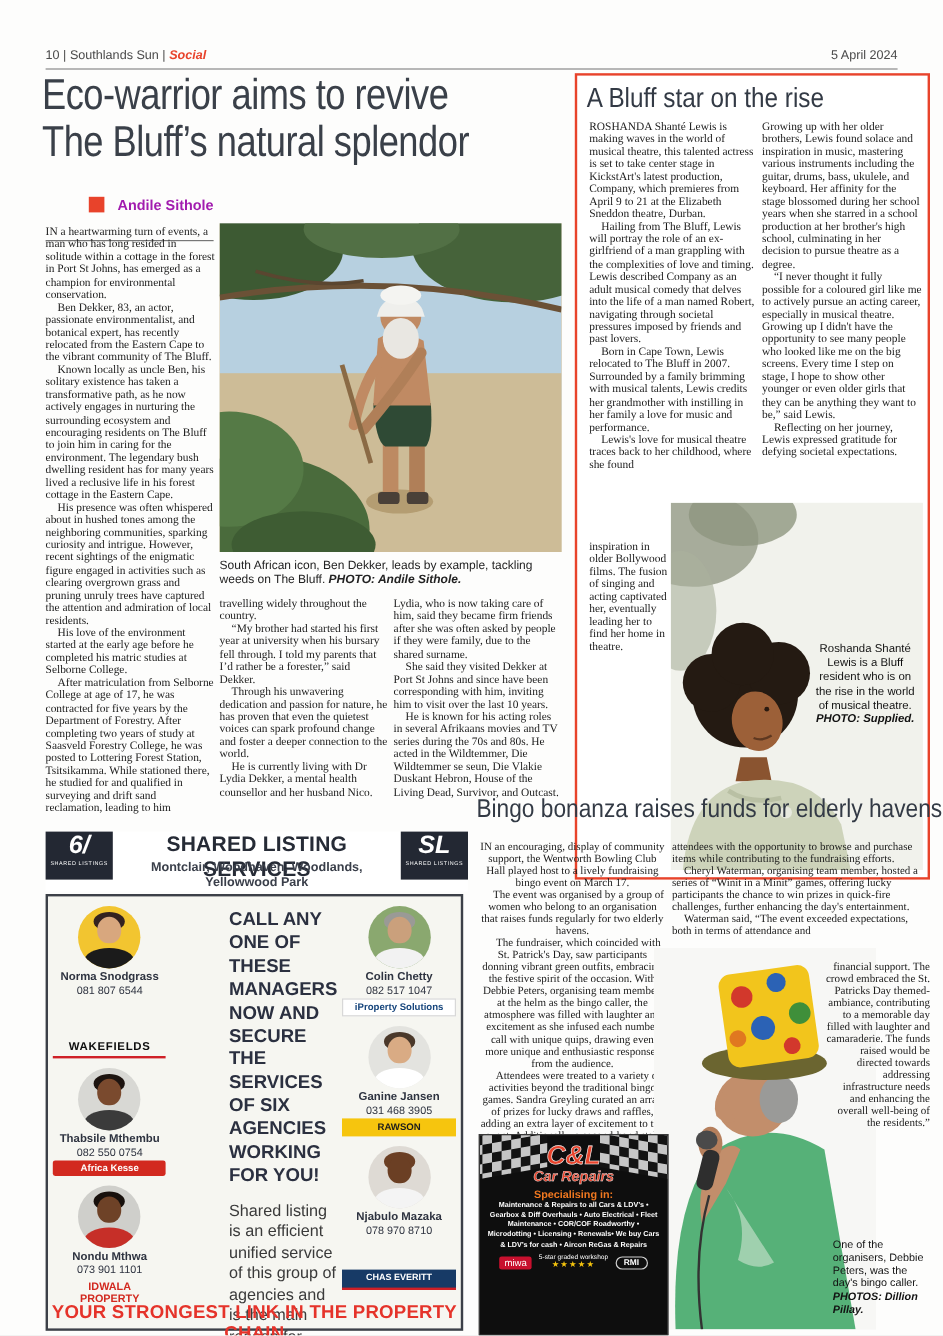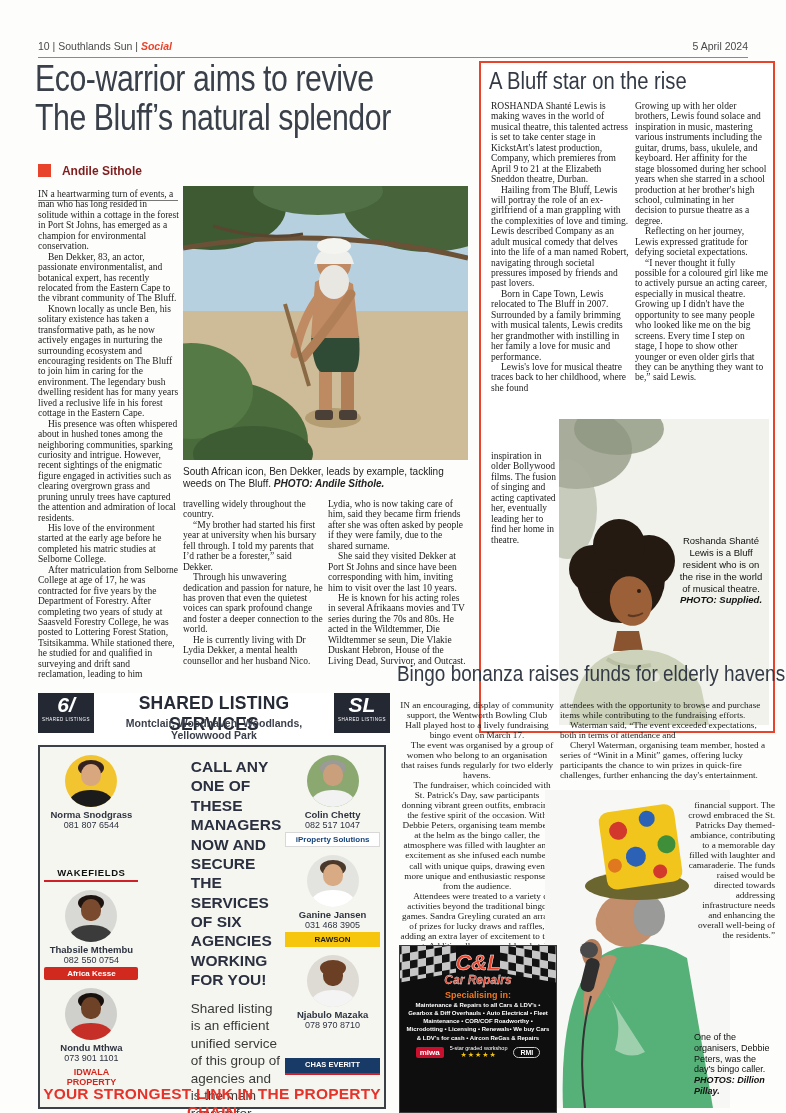--- a/index.html
+++ b/index.html
@@ -4,21 +4,21 @@
 <style>
   html,body{margin:0;padding:0;background:#e9e9e9;}
   .page{position:relative;width:786px;height:1113px;background:#fdfdfc;margin:0 auto;overflow:hidden;font-family:"Liberation Sans",sans-serif;}
   .abs{position:absolute;}
   
   .phead{left:38px;right:38px;top:40px;height:17px;border-bottom:1px solid #8a8a8a;font-size:10.5px;color:#4a4a4a;}
   .phead .sec{color:#e8432b;font-style:italic;font-weight:bold;}
   .phead .date{float:right;}
   
   .bighead{left:35px;top:60px;width:520px;font-size:36px;line-height:1.07;color:#3a4049;letter-spacing:-0.5px;transform:scaleX(0.84);transform-origin:0 0;white-space:pre-line;}
-  .byline{left:38px;top:164px;width:140px;border-bottom:1px solid #777;padding-bottom:22px;font-size:12px;font-weight:bold;color:#7f1d1d;}
+  .byline{left:38px;top:164px;width:140px;border-bottom:1px solid #777;padding-bottom:22px;font-size:12px;font-weight:bold;color:#a21caf;text-align:right;}
   .redsq{display:inline-block;width:13px;height:13px;background:#e8432b;vertical-align:-2px;margin-right:8px;}
   
   .serifcol{font-family:"Liberation Serif",serif;font-size:9.5px;line-height:1.1;color:#1b1b1b;}
   .serifcol p{margin:0;text-indent:10px;}
   .serifcol p.ni{text-indent:0;}
   .bsmall{font-size:9.2px;line-height:1.09;}
   .cap{font-size:10px;line-height:1.22;color:#222;}
   .credit{font-style:italic;font-weight:bold;}
   
   .ecophoto{left:183px;top:186px;width:285px;height:274px;background:#cdbc97;overflow:hidden;}
@@ -62,21 +62,21 @@
   
   .carad{left:399px;top:945px;width:158px;height:168px;background:#0e0e0e;border:1px solid #3a3a3a;color:#fff;text-align:center;overflow:hidden;box-sizing:border-box;}
   .chk{position:absolute;width:62px;height:36px;background:repeating-conic-gradient(#e6e6e6 0% 25%, #141414 0% 50%) 0 0/16px 16px;opacity:.85;}
   .chkl{left:-6px;top:-4px;transform:skewY(-10deg);}
   .chkr{right:-6px;top:-4px;transform:skewY(10deg);}
   .carbrand{position:relative;margin-top:6px;font-style:italic;font-weight:900;font-size:22px;color:#e8432b;-webkit-text-stroke:.5px #f3f3f3;line-height:1;}
   .carbrand2{position:relative;font-style:italic;font-weight:bold;font-size:12px;color:#e8432b;-webkit-text-stroke:.3px #f3f3f3;line-height:1.1;}
   .carspec{color:#f07820;font-weight:bold;font-size:9px;margin-top:3px;}
   .carserv{font-size:6px;font-weight:bold;line-height:1.35;padding:1px 5px;}
   .carrow{display:flex;justify-content:center;align-items:center;gap:6px;margin-top:2px;}
-  .miwa{background:#c8102e;color:#fff;font-weight:bold;font-size:8px;padding:1px 4px;border-radius:2px;}
+  .miwa{background:#c8102e;color:#fff;font-weight:normal;font-size:8px;padding:1px 4px;border-radius:2px;}
   .wkshop{font-size:5.5px;line-height:1.2;}
   .stars{color:#f6c50e;font-size:7px;letter-spacing:1px;}
   .rmi{border:1px solid #cfcfcf;border-radius:10px;padding:1px 6px;font-size:7px;font-weight:bold;}
   .contactbox{margin:3px 6px 0;border:2px solid #c8102e;border-radius:4px;padding:2px 2px 3px;}
   .contactlbl{display:inline-block;background:#c8102e;color:#fff;font-weight:bold;font-size:6.5px;padding:1px 8px;border-radius:6px;}
   .carphones{font-weight:bold;font-size:8.5px;color:#fff;margin-top:1px;}
   .caraddr{font-size:7px;color:#eee;}
 </style>
 </head>
 <body>
@@ -152,22 +152,22 @@
   <div class="abs starbox">
     <div class="title">A Bluff star on the rise</div>
     <div class="serifcol" style="position:absolute;left:10px;top:38px;width:139px;">
       <p class="ni">ROSHANDA Shanté Lewis is making waves in the world of musical theatre, this talented actress is set to take center stage in KickstArt's latest production, Company, which premieres from April 9 to 21 at the Elizabeth Sneddon theatre, Durban.</p>
       <p>Hailing from The Bluff, Lewis will portray the role of an ex-girlfriend of a man grappling with the complexities of love and timing. Lewis described Company as an adult musical comedy that delves into the life of a man named Robert, navigating through societal pressures imposed by friends and past lovers.</p>
       <p>Born in Cape Town, Lewis relocated to The Bluff in 2007. Surrounded by a family brimming with musical talents, Lewis credits her grandmother with instilling in her family a love for music and performance.</p>
       <p>Lewis's love for musical theatre traces back to her childhood, where she found</p>
     </div>
     <div class="serifcol" style="position:absolute;left:154px;top:38px;width:133px;">
       <p class="ni">Growing up with her older brothers, Lewis found solace and inspiration in music, mastering various instruments including the guitar, drums, bass, ukulele, and keyboard. Her affinity for the stage blossomed during her school years when she starred in a school production at her brother's high school, culminating in her decision to pursue theatre as a degree.</p>
+      <p>“I never thought it fully possible for a coloured girl like me to actively pursue an acting career, especially in musical theatre. Growing up I didn't have the opportunity to see many people who looked like me on the big screens. Every time I step on stage, I hope to show other younger or even older girls that they can be anything they want to be,” said Lewis.</p>
       <p>Reflecting on her journey, Lewis expressed gratitude for defying societal expectations.</p>
-      <p>“I never thought it fully possible for a coloured girl like me to actively pursue an acting career, especially in musical theatre. Growing up I didn't have the opportunity to see many people who looked like me on the big screens. Every time I step on stage, I hope to show other younger or even older girls that they can be anything they want to be,” said Lewis.</p>
     </div>
     <div class="serifcol" style="position:absolute;left:10px;top:388px;width:68px;">
       <p class="ni">inspiration in older Bollywood films. The fusion of singing and acting captivated her, eventually leading her to find her home in theatre.</p>
     </div>
     <div class="starphoto">
       <svg width="210" height="306" viewBox="0 0 210 306">
         <rect width="210" height="306" fill="#f1f2ec"></rect>
         <ellipse cx="18" cy="30" rx="55" ry="40" fill="#9aa08d" opacity="0.85"></ellipse>
         <ellipse cx="60" cy="10" rx="45" ry="26" fill="#8e9680" opacity="0.8"></ellipse>
         <ellipse cx="8" cy="90" rx="30" ry="50" fill="#aab09c" opacity="0.6"></ellipse>
@@ -192,22 +192,22 @@
 
   <div class="abs bingotitle">Bingo bonanza raises funds for elderly havens</div>
   <div class="abs serifcol bsmall" style="left:399px;top:700px;width:156px;text-align:center;">
     <p class="ni">IN an encouraging, display of community support, the Wentworth Bowling Club Hall played host to a lively fundraising bingo event on March 17.</p>
     <p>The event was organised by a group of women who belong to an organisation that raises funds regularly for two elderly havens.</p>
     <p>The fundraiser, which coincided with St. Patrick's Day, saw participants donning vibrant green outfits, embracing the festive spirit of the occasion. With Debbie Peters, organising team member, at the helm as the bingo caller, the atmosphere was filled with laughter and excitement as she infused each number call with unique quips, drawing even more unique and enthusiastic responses from the audience.</p>
     <p>Attendees were treated to a variety of activities beyond the traditional bingo games. Sandra Greyling curated an array of prizes for lucky draws and raffles, adding an extra layer of excitement to the event. Additionally, a second-hand stall provided</p>
   </div>
   <div class="abs serifcol bsmall" style="left:560px;top:700px;width:215px;">
     <p class="ni">attendees with the opportunity to browse and purchase items while contributing to the fundraising efforts.</p>
+    <p>Cheryl Waterman, organising team member, hosted a series of “Winit in a Minit” games, offering lucky participants the chance to win prizes in quick-fire challenges, further enhancing the day's entertainment.</p>
     <p>Waterman said, “The event exceeded expectations, both in terms of attendance and</p>
-    <p>Cheryl Waterman, organising team member, hosted a series of “Winit in a Minit” games, offering lucky participants the chance to win prizes in quick-fire challenges, further enhancing the day's entertainment.</p>
   </div>
 
   <div class="abs bingophoto">
     <svg width="185" height="318" viewBox="0 0 185 318">
       <rect width="185" height="318" fill="#f7f7f5"></rect>
       <path d="M18,318 Q14,210 52,168 Q96,140 142,168 L168,318 Z" fill="#56b178"></path>
       <path d="M60,200 q20,26 10,60 q16,10 30,2" fill="#e8f0e4" opacity="0.5"></path>
       <ellipse cx="82" cy="130" rx="30" ry="27" fill="#c28e6b"></ellipse>
       <path d="M56,118 q-8,10 -4,22 q8,8 16,4 Z" fill="#c28e6b"></path>
       <ellipse cx="104" cy="126" rx="16" ry="20" fill="#9a9a98"></ellipse>

